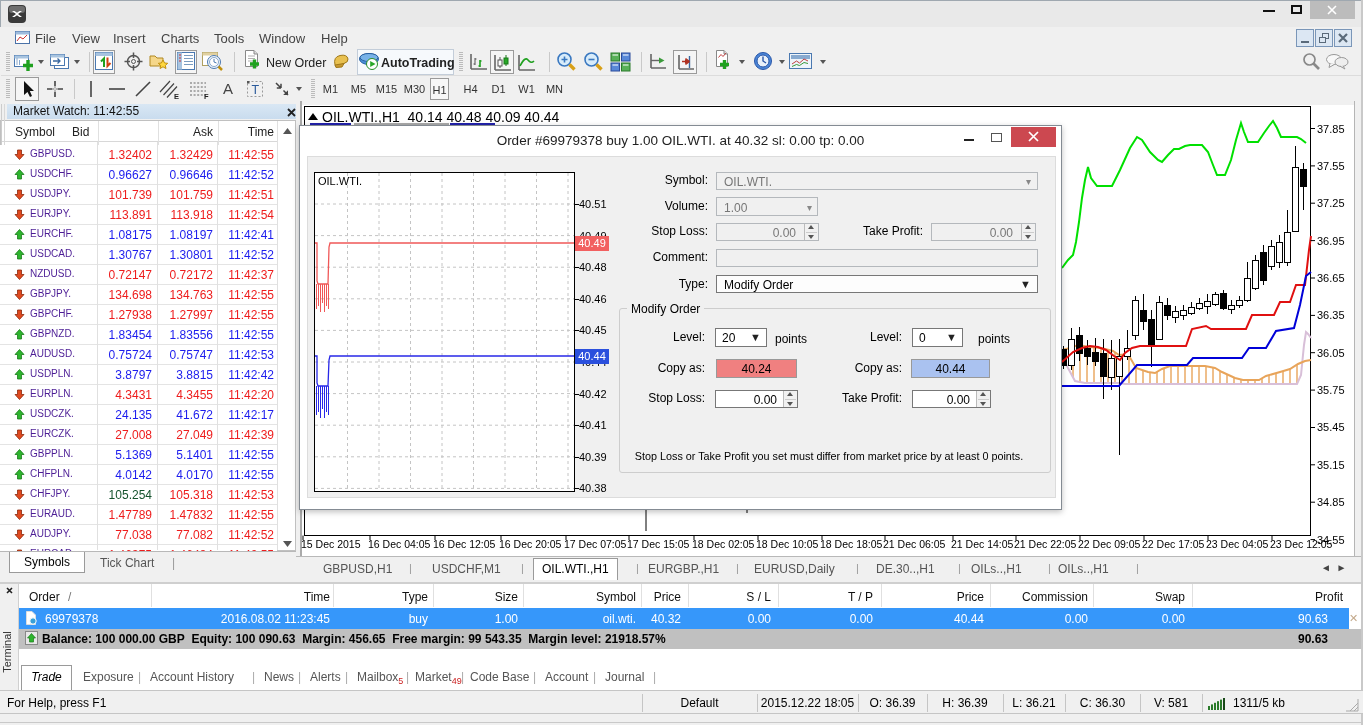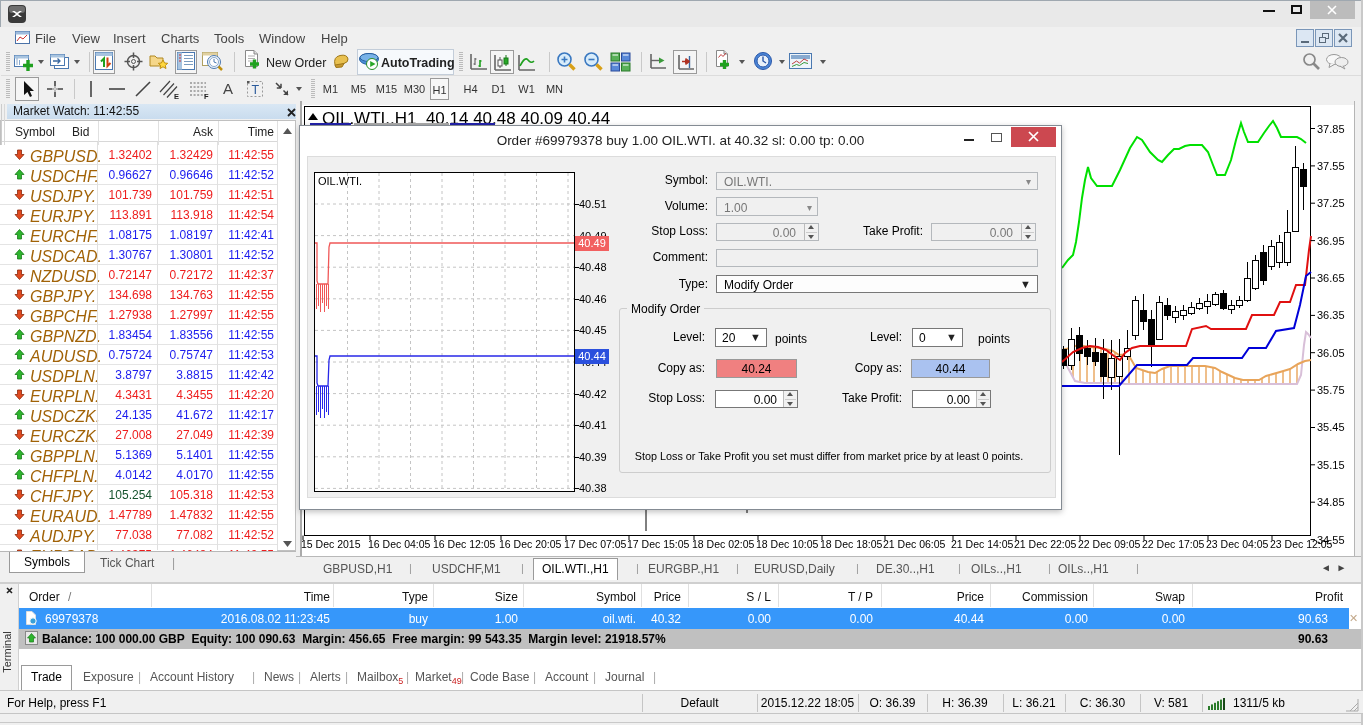--- a/index.html
+++ b/index.html
@@ -24,21 +24,21 @@
   background:repeating-linear-gradient(to bottom,#bbb 0,#bbb 1px,#f0f0f0 1px,#f0f0f0 2px); }
 .tf { position:absolute; top:4px; height:18px; font-size:11px; color:#333; text-align:center; }
 .tfp { border:1px solid #9a9a9a; background:#f7f7f7; }
 
 #mw { position:absolute; left:0; top:101px; width:296px; height:472px; background:#f0f0f0; }
 #mwtitle { position:absolute; left:13px; top:3px; font-size:12px; color:#111; }
 .mwhead { position:absolute; top:24px; font-size:12px; color:#222; }
 .mwcolsep { position:absolute; top:20px; width:1px; height:429px; background:#e0e0e0; }
 .mwrow { position:absolute; left:1px; width:277px; height:20px; border-bottom:1px solid #e4e4e4; background:#fff; }
 .mwic { position:absolute; left:14px; top:4px; }
-.mwsym { position:absolute; left:30px; top:3px; font-size:16px; color:#a16207;font-style:italic; }
+.mwsym { position:absolute; left:30px; top:3px; font-size:10px; color:#4c1d95; }
 .mwv { position:absolute; top:3px; font-size:12px; width:80px; text-align:right; }
 .mwv i { font-style:normal; }
 
 #chart { position:absolute; left:296px; top:101px; width:1067px; height:455px; background:#fff; }
 .pl { position:absolute; left:1021px; font-size:11px; color:#000; }
 .tl { position:absolute; top:437px; font-size:10.5px; color:#000; }
 #charttabs { position:absolute; left:296px; top:556px; width:1067px; height:22px; background:#f0f0f0;
   border-top:1px solid #b8b8b8; }
 .ctab { position:absolute; top:5px; font-size:12px; color:#555; }
 .ctabsep { position:absolute; top:5px; color:#999; font-size:11px; }
@@ -51,21 +51,21 @@
   border-right:1px solid #d0d0d0; }
 .thead { position:absolute; top:6px; font-size:12px; color:#111; }
 .theadr { position:absolute; top:6px; font-size:12px; color:#111; width:120px; text-align:right; }
 .tsep { position:absolute; top:0; width:1px; height:23px; background:#e0e0e0; }
 #trow { position:absolute; left:19px; top:24px; width:1330px; height:21px; background:#3697fa; color:#fff; }
 .tv { position:absolute; top:4px; font-size:12px; width:150px; text-align:right; }
 #balrow { position:absolute; left:19px; top:45px; width:1344px; height:20px; background:#c0c0c0;
   font-weight:bold; font-size:12px; }
 .ttab { position:absolute; top:86px; font-size:12px; color:#555; }
 #tradetab { position:absolute; left:21px; top:81px; width:51px; height:25px; background:#fff;
-  border:1px solid #9a9a9a; border-bottom:none; text-align:center; padding-top:4px; font-size:12px; }
+  border:1px solid #9a9a9a; border-bottom:none; text-align:center; padding-top:4px; font-size:12px;font-style:italic; }
 
 #status { position:absolute; left:0; top:690px; width:1363px; height:24px; background:#f0f0f0;
   border-top:1px solid #c5c5c5; border-bottom:1px solid #c5c5c5; font-size:12px; }
 .stsep { position:absolute; top:3px; width:1px; height:18px; background:#c5c5c5; }
 .stcell { position:absolute; top:5px; font-size:12px; color:#000; text-align:center; }
 
 #dialog { position:absolute; left:299px; top:125px; width:763px; height:385px; background:#fff;
   border:1px solid #848b93; box-shadow:0 2px 6px rgba(0,0,0,0.25); }
 #dlgbody { position:absolute; left:7px; top:30px; width:749px; height:342px; background:#f0f0f0;
   border:1px solid #dcdcdc; }
@@ -747,21 +747,21 @@
 <line x1="912" y1="434.5" x2="912" y2="439" stroke="#000"></line>
 <line x1="976" y1="434.5" x2="976" y2="439" stroke="#000"></line>
 </svg>
     <div class="abs" style="left:0;top:0;width:4px;height:455px;background:#f0f0f0"></div>
     <div class="abs" style="left:4px;top:0;width:2px;height:455px;background:#aaaaaa"></div>
     <div class="abs" style="left:6px;top:0;width:1061px;height:4px;background:#f0f0f0"></div>
     <div class="abs" style="left:1058px;top:0;width:9px;height:455px;background:#f0f0f0;border-left:1px solid #b5b5b5"></div>
     <svg width="10" height="7" style="position:absolute;left:12px;top:12px">
         <path d="M5 0 L10 7 L0 7 Z" fill="#000"></path>
       </svg>
-    <span class="abs" style="left:26px;top:8px;font-size:17px">OIL.WTI.,H1&nbsp; 40.14 40.48 40.09 40.44</span>
+    <span class="abs" style="left:26px;top:8px;font-size:14px">OIL.WTI.,H1&nbsp; 40.14 40.48 40.09 40.44</span>
     <div class="abs" style="left:14px;top:22px;width:41px;height:2px;background:#2222aa"></div>
     <div class="abs" style="left:58px;top:22px;width:95px;height:2px;background:#aaaaaa"></div>
     <div class="abs" style="left:154px;top:22px;width:45px;height:2px;background:#2222aa"></div>
 <div class="pl" style="top:22px">37.85</div>
 <div class="pl" style="top:59px">37.55</div>
 <div class="pl" style="top:96px">37.25</div>
 <div class="pl" style="top:134px">36.95</div>
 <div class="pl" style="top:171px">36.65</div>
 <div class="pl" style="top:208px">36.35</div>
 <div class="pl" style="top:246px">36.05</div>

